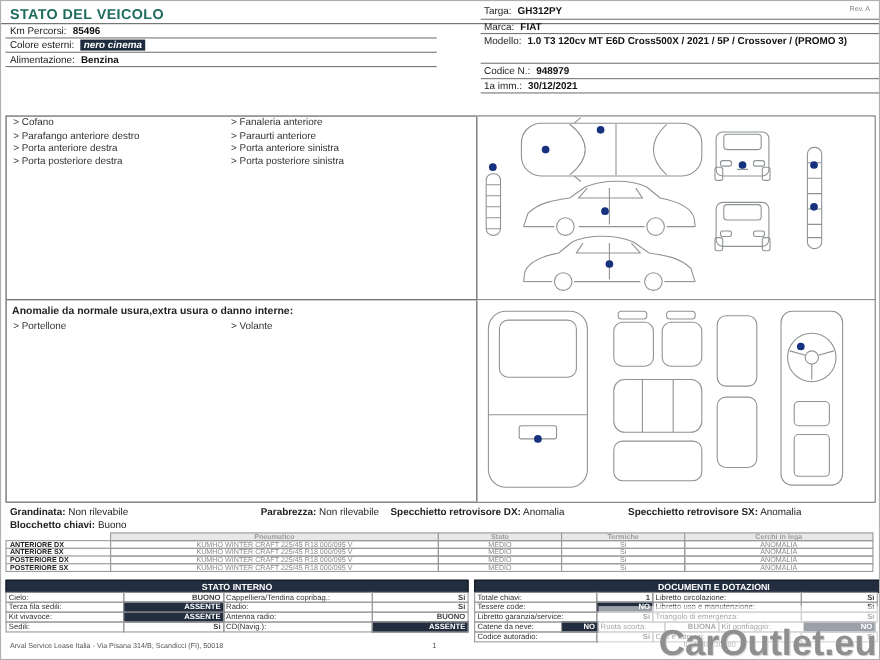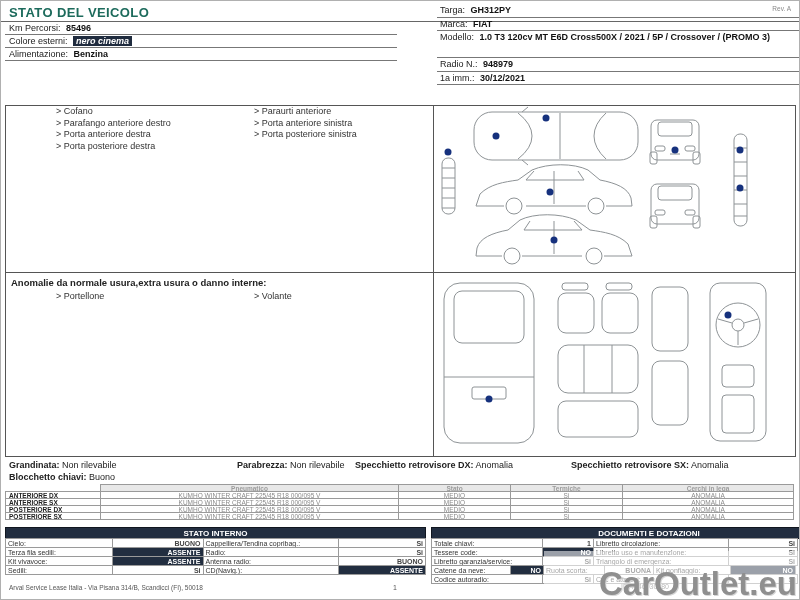--- a/index.html
+++ b/index.html
@@ -25,21 +25,21 @@
           border-bottom: 1px solid #777; }
   .rrow.tall { height: 27px; }
   .rrow .inner { display: inline-block; width: 372px; vertical-align: top; }
 
   .main-box { position: absolute; top: 104px; left: 4px; width: 791px; height: 352px;
               border: 1px solid #555; }
   .section { position: relative; width: 100%; }
   .sec-ext { height: 167px; border-bottom: 1px solid #555; }
   .sec-int { height: 183px; }
   .sec-head { font-size: 9.5px; font-weight: bold; color: #222; padding: 4px 0 3px 5px; }
-  .anom-cols { display: flex; padding-left: 6px; margin-left: 44px; }
+  .anom-cols { display: flex; padding-left: 6px; }
   .anom-col { width: 198px; font-size: 9px; color: #333; line-height: 11.5px; }
   .diagram { position: absolute; top: 0; right: 0; width: 362px; height: 100%;
              border-left: 1px solid #555; background: #fff; }
   .diagram svg { display: block; }
 
   .summary { position: absolute; top: 459px; left: 8px; width: 786px; font-size: 9px; color: #222; }
   .sum-row { display: flex; }
   .sum-row + .sum-row { margin-top: 2px; }
   .sum-item .slabel { font-weight: bold; margin-top: 28px; }
   .w1 { width: 228px; } .w2 { width: 118px; } .w3 { width: 216px; } .w4 { flex: 1; }
@@ -115,40 +115,41 @@
       <span class="flabel">Marca:</span>
       <span class="fval">FIAT</span>
     </div>
     <div class="rrow tall">
       <span class="inner">
         <span class="flabel">Modello:</span>
         <span class="fval">1.0 T3 120cv MT E6D Cross500X / 2021 / 5P / Crossover / (PROMO 3)</span>
       </span>
     </div>
     <div class="rrow">
-      <span class="flabel">Radio N.:</span>
+      <span class="flabel">Codice N.:</span>
       <span class="fval">948979</span>
     </div>
     <div class="rrow">
       <span class="flabel">1a imm.:</span>
       <span class="fval">30/12/2021</span>
     </div>
   </div>
 
   <div class="main-box">
 
     <div class="section sec-ext">
       <div class="anom-cols">
         <div class="anom-col">
           <div>&gt; Cofano</div>
           <div>&gt; Parafango anteriore destro</div>
           <div>&gt; Porta anteriore destra</div>
           <div>&gt; Porta posteriore destra</div>
         </div>
         <div class="anom-col">
+          <div>&gt; Fanaleria anteriore</div>
           <div>&gt; Paraurti anteriore</div>
           <div>&gt; Porta anteriore sinistra</div>
           <div>&gt; Porta posteriore sinistra</div>
         </div>
       </div>
       <div class="diagram">
         <svg width="360" height="164" viewBox="0 0 360 164">
           <g stroke="#8e9396" stroke-width="1" fill="none">
 
             <rect x="8" y="52" width="13" height="56" rx="6"></rect>

